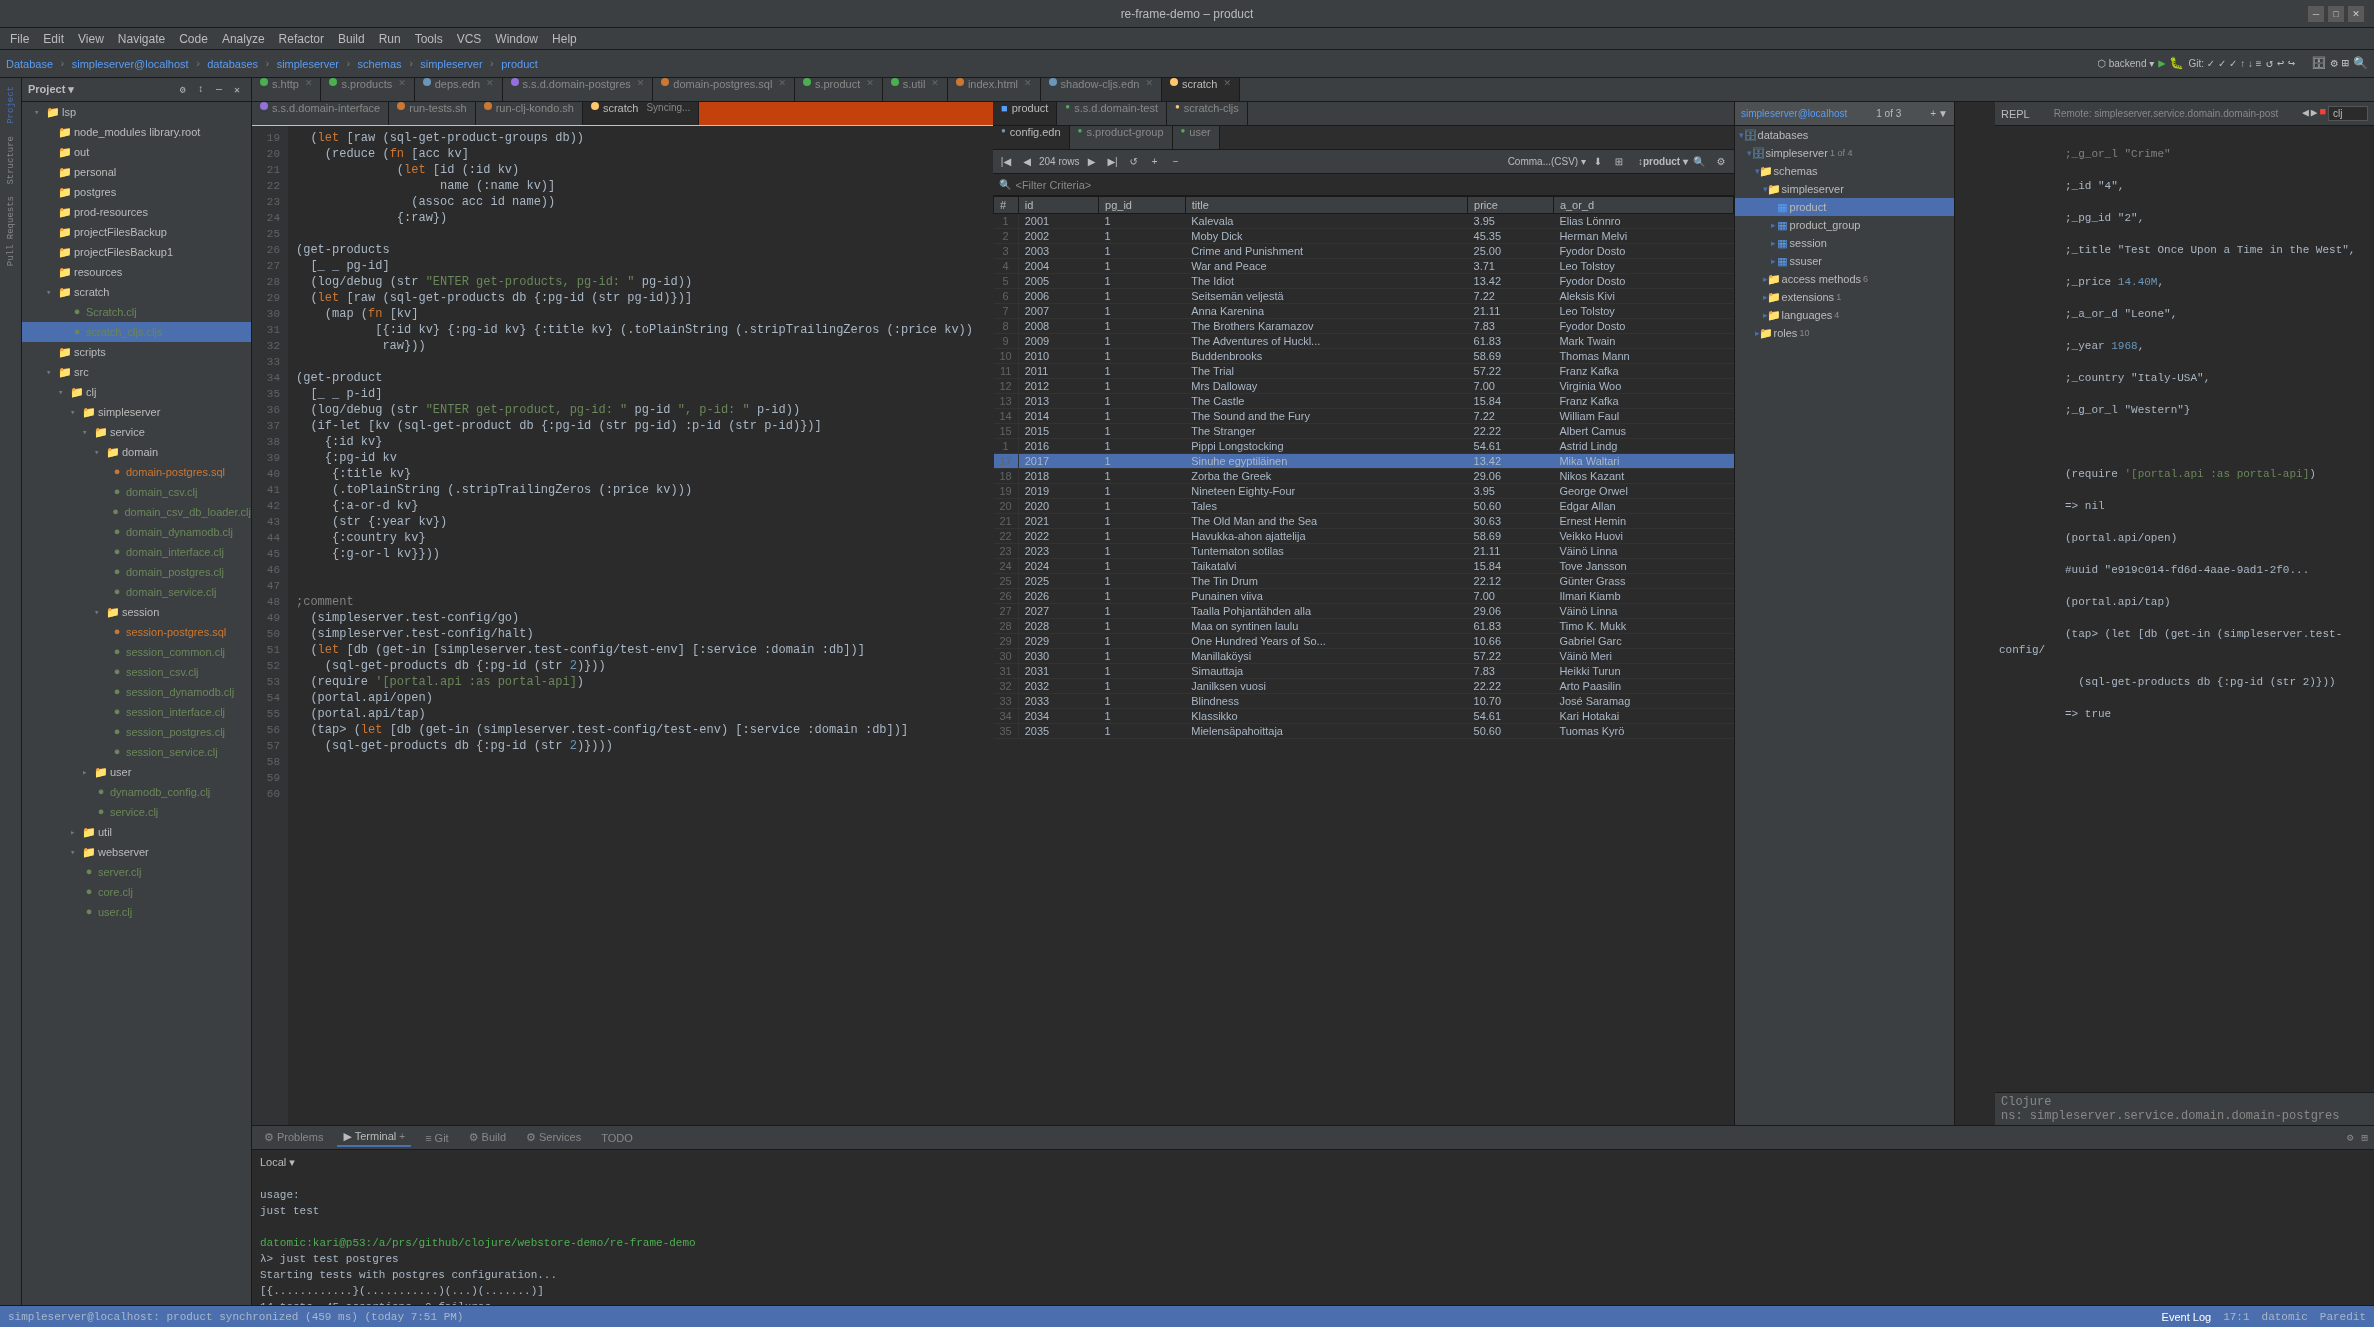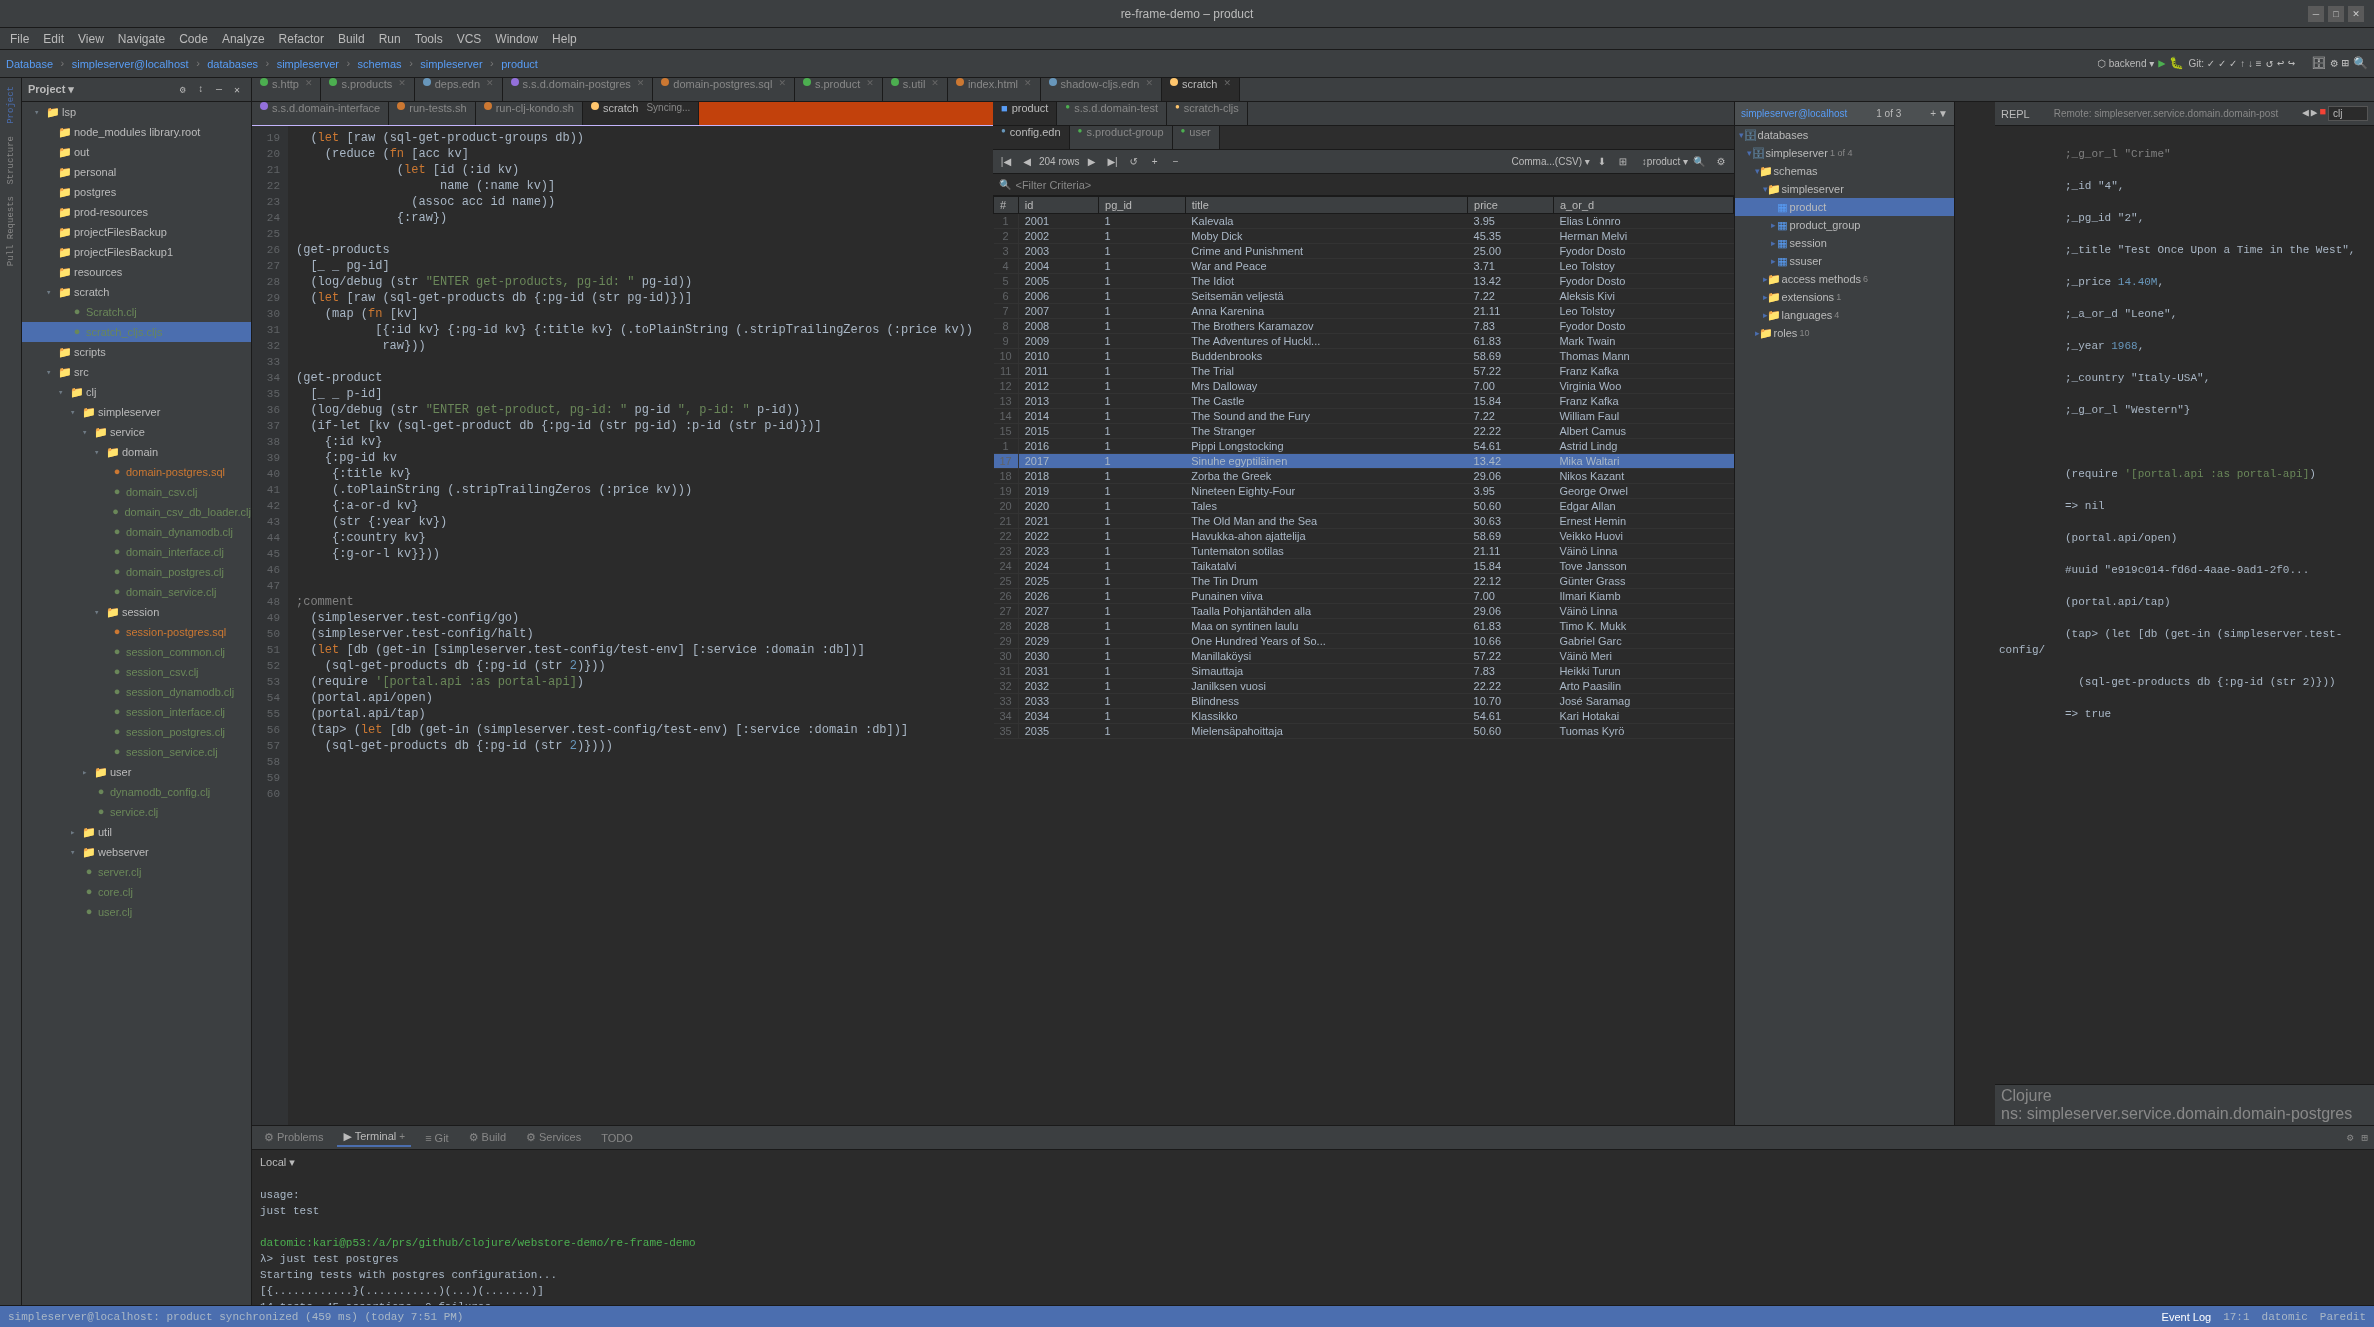--- a/index.html
+++ b/index.html
@@ -836,21 +836,21 @@
           <button class="table-toolbar-btn">▶</button>
           <button class="table-toolbar-btn">▶|</button>
           <button class="table-toolbar-btn">↺</button>
           <button class="table-toolbar-btn">+</button>
           <button class="table-toolbar-btn">−</button>
           <span style="flex:1"></span>
           <span style="color:#bbb;font-size:10px;font-family:sans-serif;">Comma...(CSV) ▾</span>
           <button class="table-toolbar-btn">⬇</button>
           <button class="table-toolbar-btn">⊞</button>
           <span style="width:4px"></span>
-          <span style="color:#bbb;font-size:10px;font-family:sans-serif;">↕product ▾</span>
+          <span style="color:#bbb;font-size:10px;font-family:sans-serif;font-weight:bold;">↕product ▾</span>
           <button class="table-toolbar-btn">🔍</button>
           <button class="table-toolbar-btn">⚙</button>
         </div>
 
         <div class="filter-bar">
           <span style="color:#6897bb;font-size:10px;">🔍</span>
           <span style="color:#888;font-size:11px;font-family:sans-serif;margin-left:4px;">&lt;Filter Criteria&gt;</span>
         </div>
 
         <div class="data-table">
@@ -1265,21 +1265,21 @@
           <br>
           <span style="color:#a9b7c6;">(require <span class="repl-string">'[portal.api :as portal-api]</span>)</span><br>
           <span style="color:#a9b7c6;">=&gt; nil</span><br>
           <span style="color:#a9b7c6;">(portal.api/open)</span><br>
           <span style="color:#a9b7c6;">#uuid "e919c014-fd6d-4aae-9ad1-2f0...</span><br>
           <span style="color:#a9b7c6;">(portal.api/tap)</span><br>
           <span style="color:#a9b7c6;">(tap&gt; (let [db (get-in (simpleserver.test-config/</span><br>
           <span style="color:#a9b7c6;">  (sql-get-products db {:pg-id (str 2)}))</span><br>
           <span style="color:#a9b7c6;">=&gt; true</span><br>
         </div>
-        <div style="background:#3c3f41;padding:2px 6px;font-size:16px;font-family:Liberation Sans, sans-serif;color:#888;border-top:1px solid #1a1a1a;">
+        <div style="background:#3c3f41;padding:2px 6px;font-size:12px;font-family:Liberation Mono, monospace;color:#888;border-top:1px solid #1a1a1a;">
           Clojure<br>
           ns: simpleserver.service.domain.domain-postgres
         </div>
       </div>
 
     </div>
 
     <div class="terminal-panel">
       <div class="terminal-header">
         <div class="terminal-tab">

